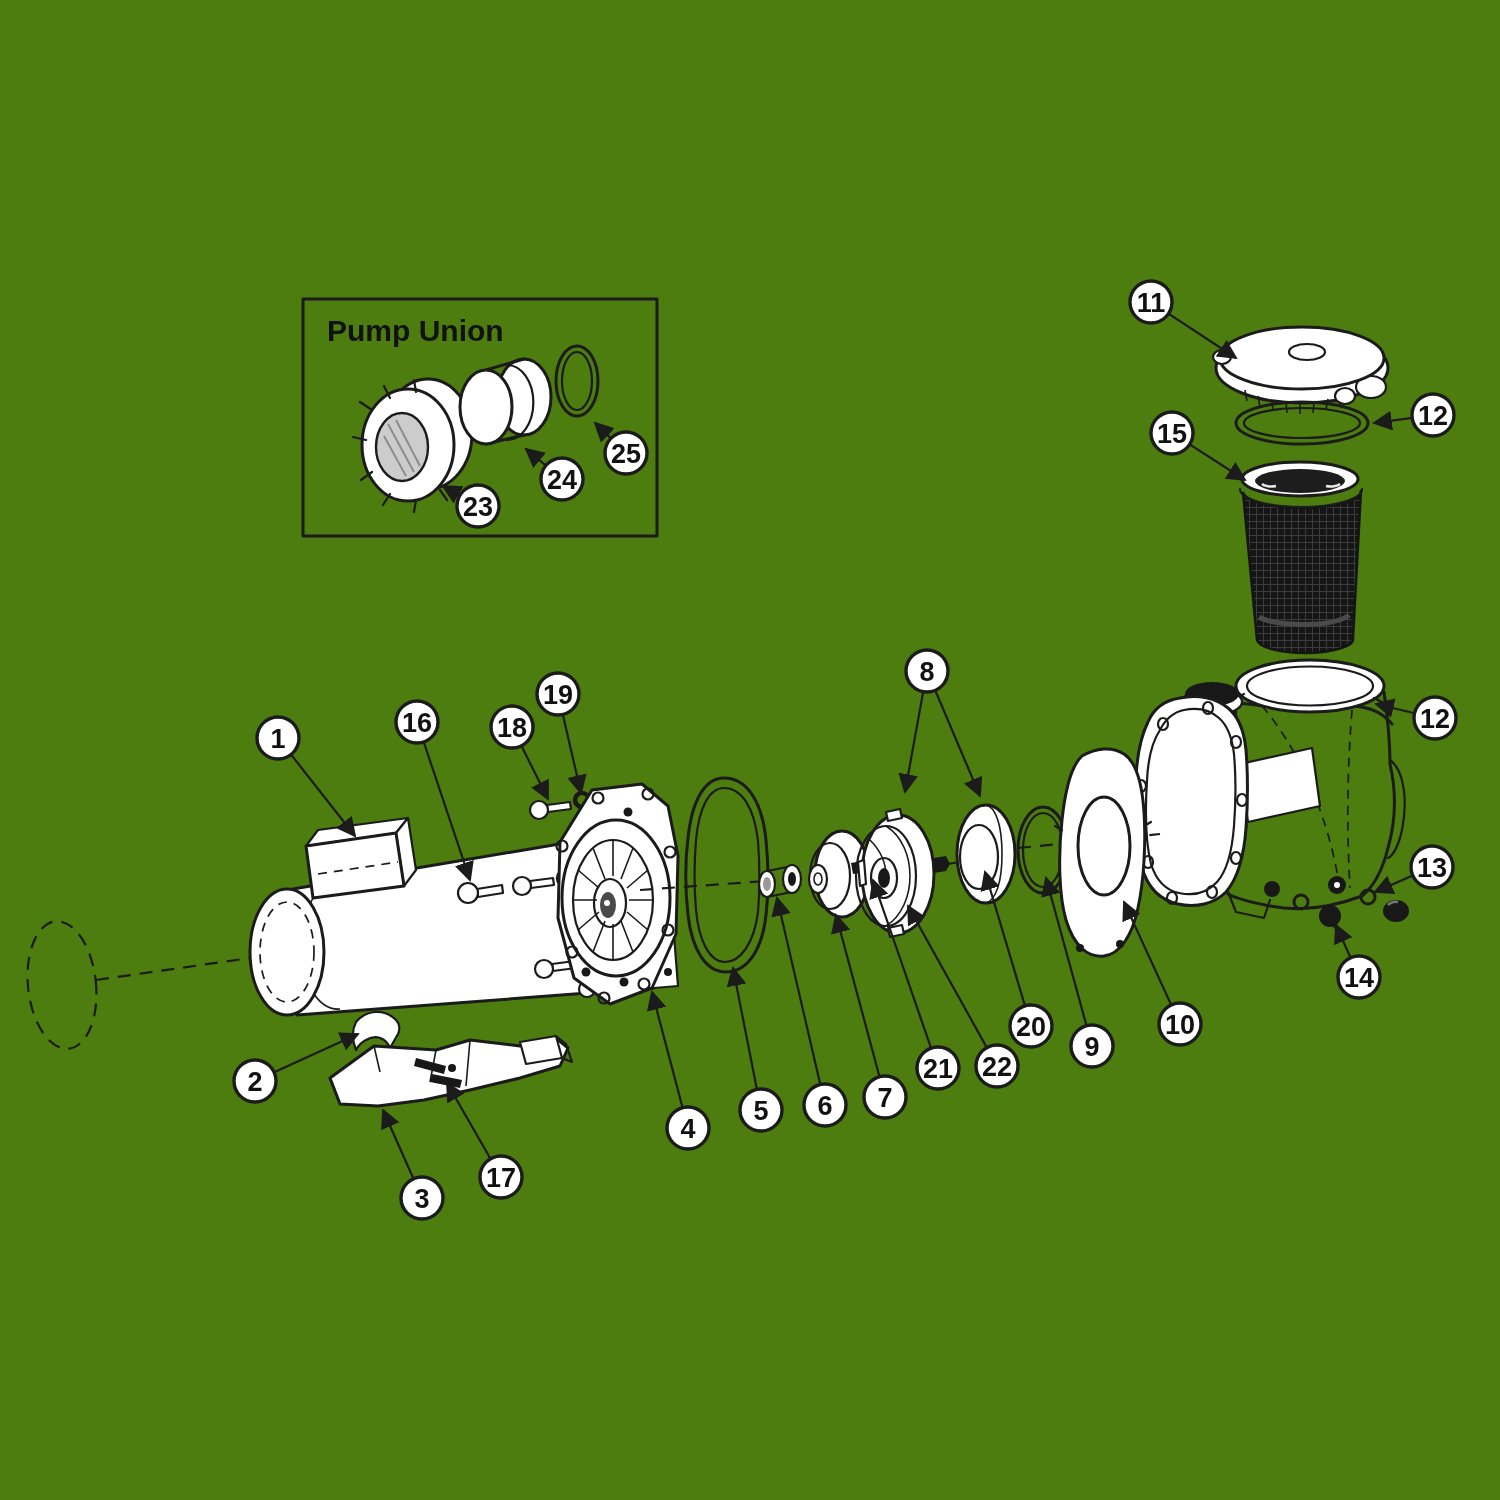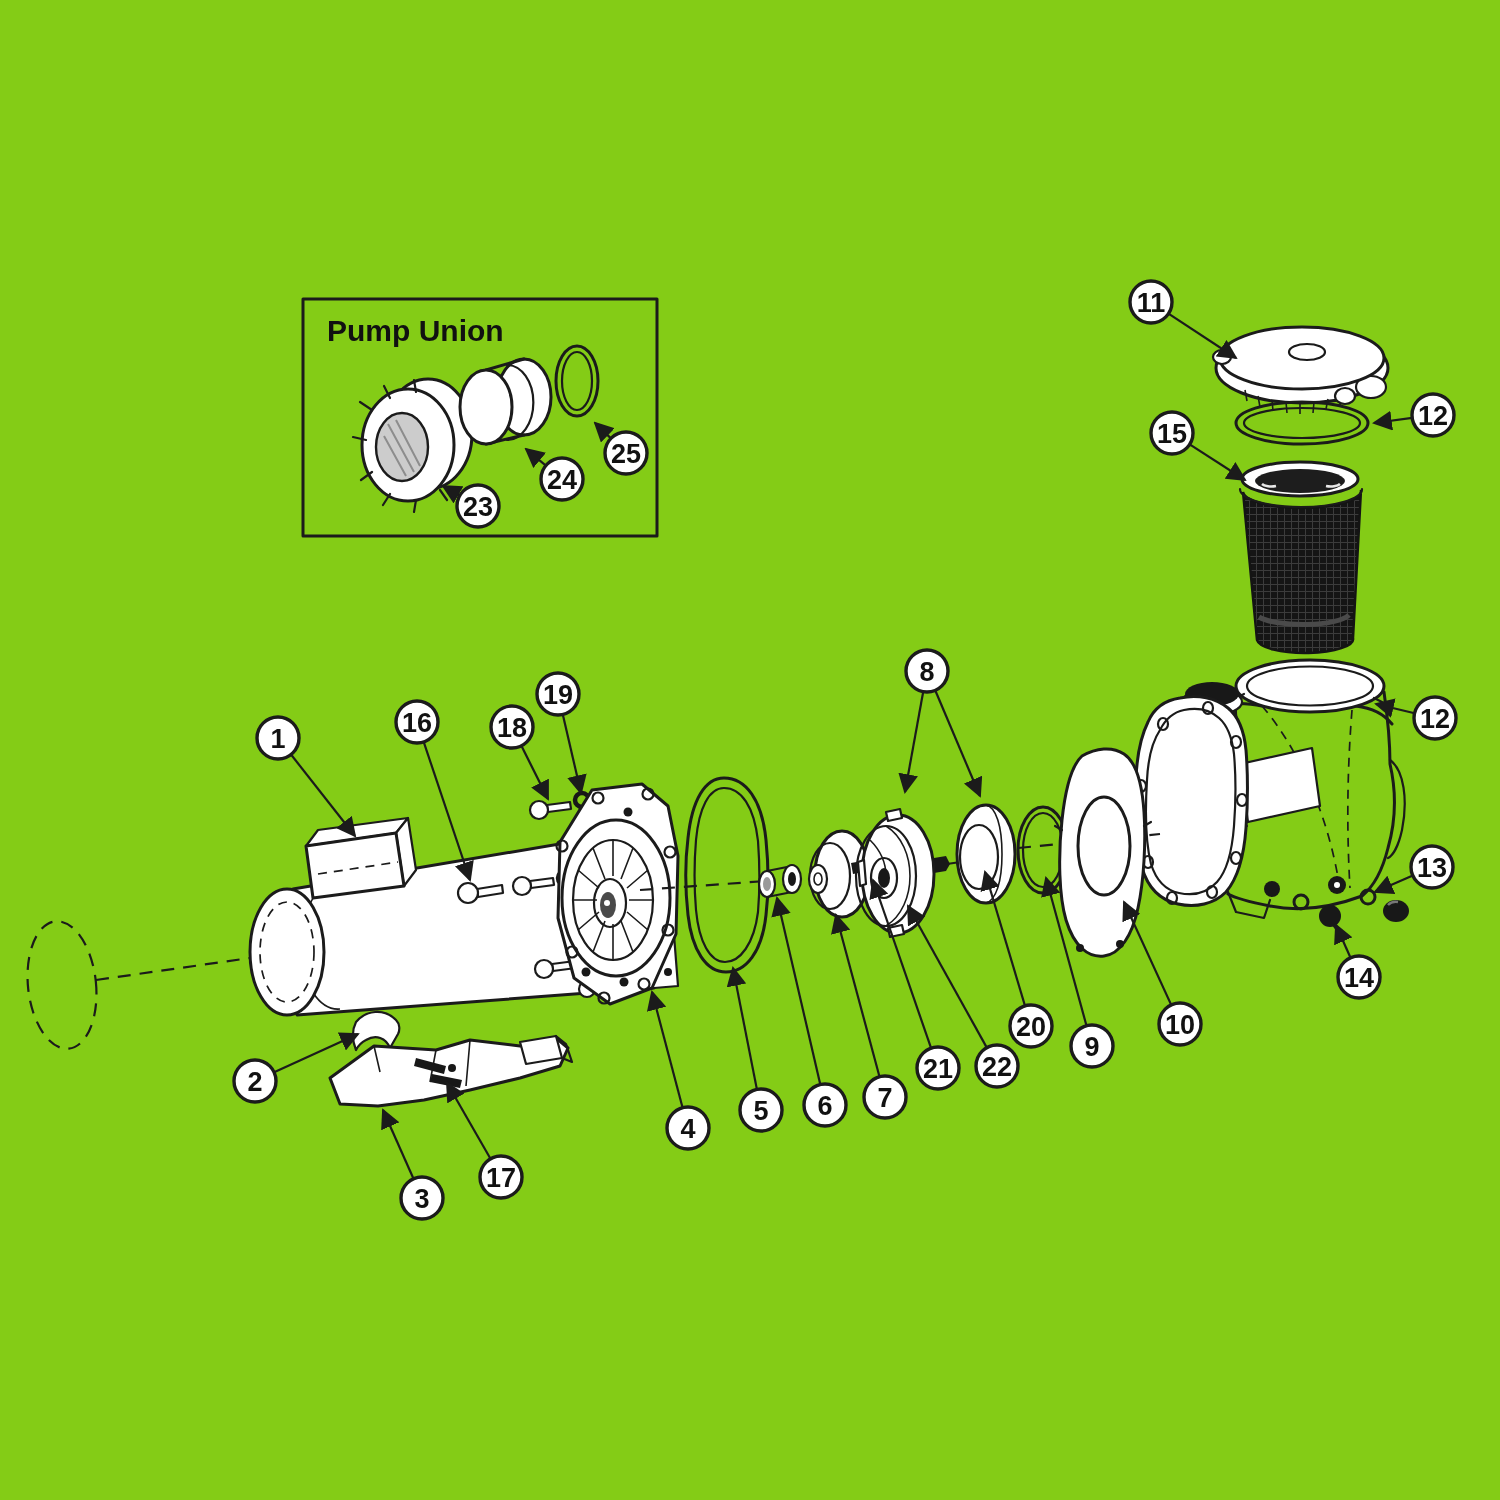--- a/index.html
+++ b/index.html
@@ -1,16 +1,16 @@
 <!DOCTYPE html>
 <html><head>
 <meta charset="utf-8">
 <style>
   html,body{margin:0;padding:0;background:#ffffff;}
-  .stage{width:1500px;height:1500px;position:relative;background:#84cc16;overflow:hidden;text-decoration:underline;}
+  .stage{width:1500px;height:1500px;position:relative;background:#4d7c0f;overflow:hidden;text-decoration:underline;}
   svg{display:block;}
   .ol{fill:none;stroke:#1b1b1b;stroke-width:3;stroke-linejoin:round;stroke-linecap:round;}
   .ol2{fill:none;stroke:#1b1b1b;stroke-width:2.2;stroke-linejoin:round;stroke-linecap:round;}
   .ol1{fill:none;stroke:#1b1b1b;stroke-width:1.6;stroke-linejoin:round;}
   .wh{fill:#ffffff;stroke:#1b1b1b;stroke-width:3;stroke-linejoin:round;}
   .wh2{fill:#ffffff;stroke:#1b1b1b;stroke-width:2.2;stroke-linejoin:round;}
   .dk{fill:#181818;stroke:none;}
   .dkr{fill:none;stroke:#181818;stroke-width:4.5;}
   .gray{fill:#cccccc;stroke:#1b1b1b;stroke-width:2.4;}
   .hatch{stroke:#8d8d8d;stroke-width:2;fill:none;}

